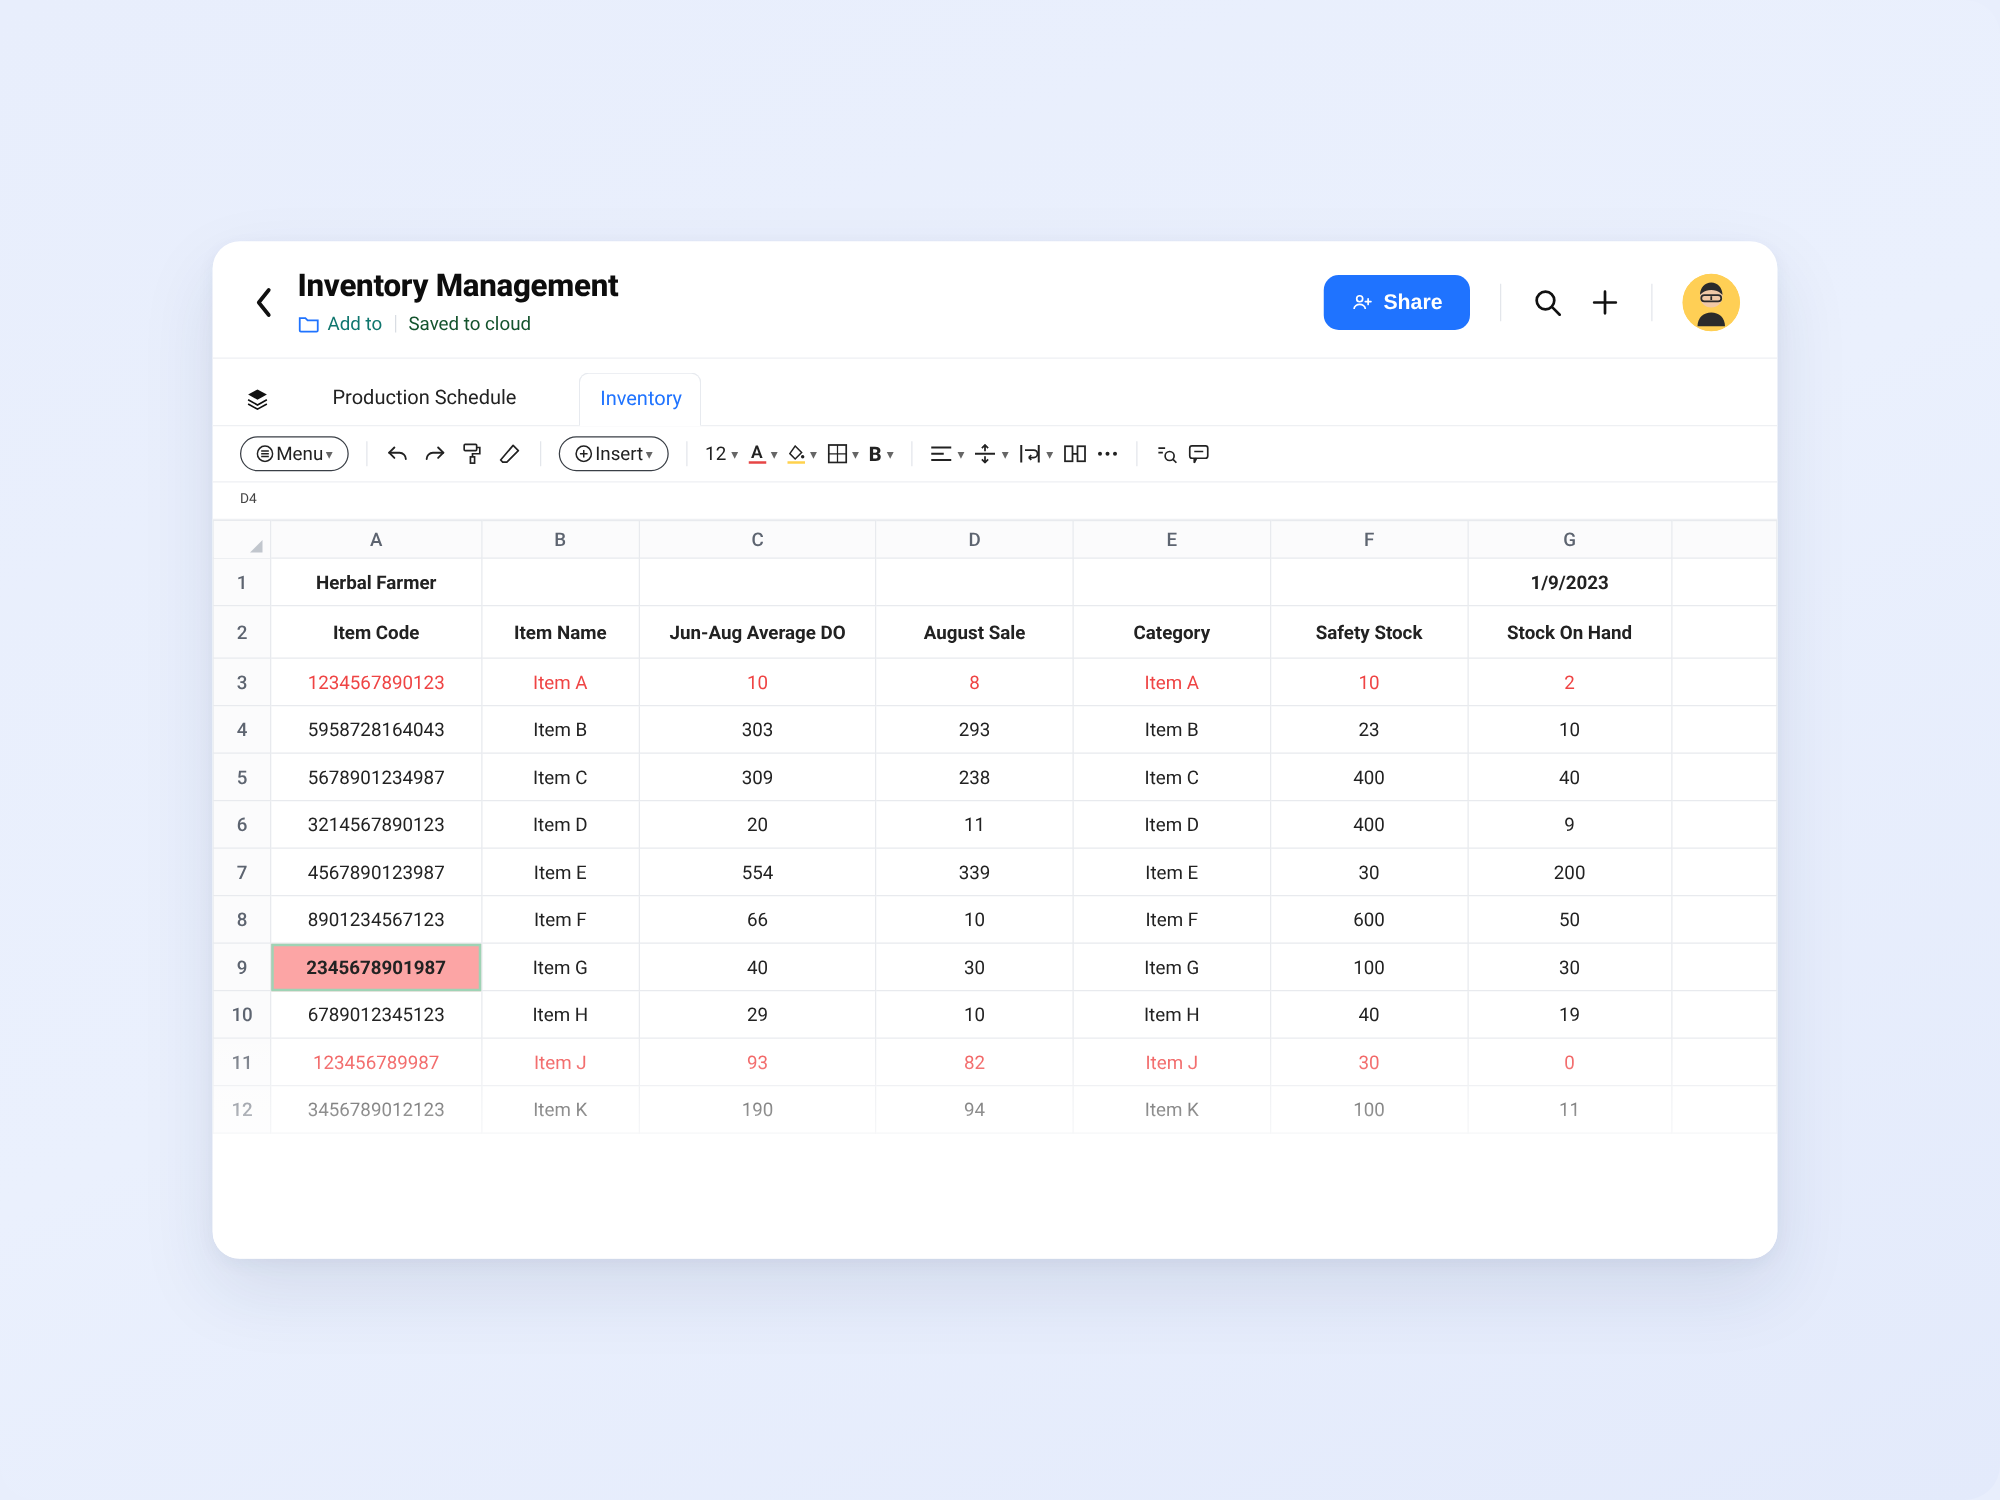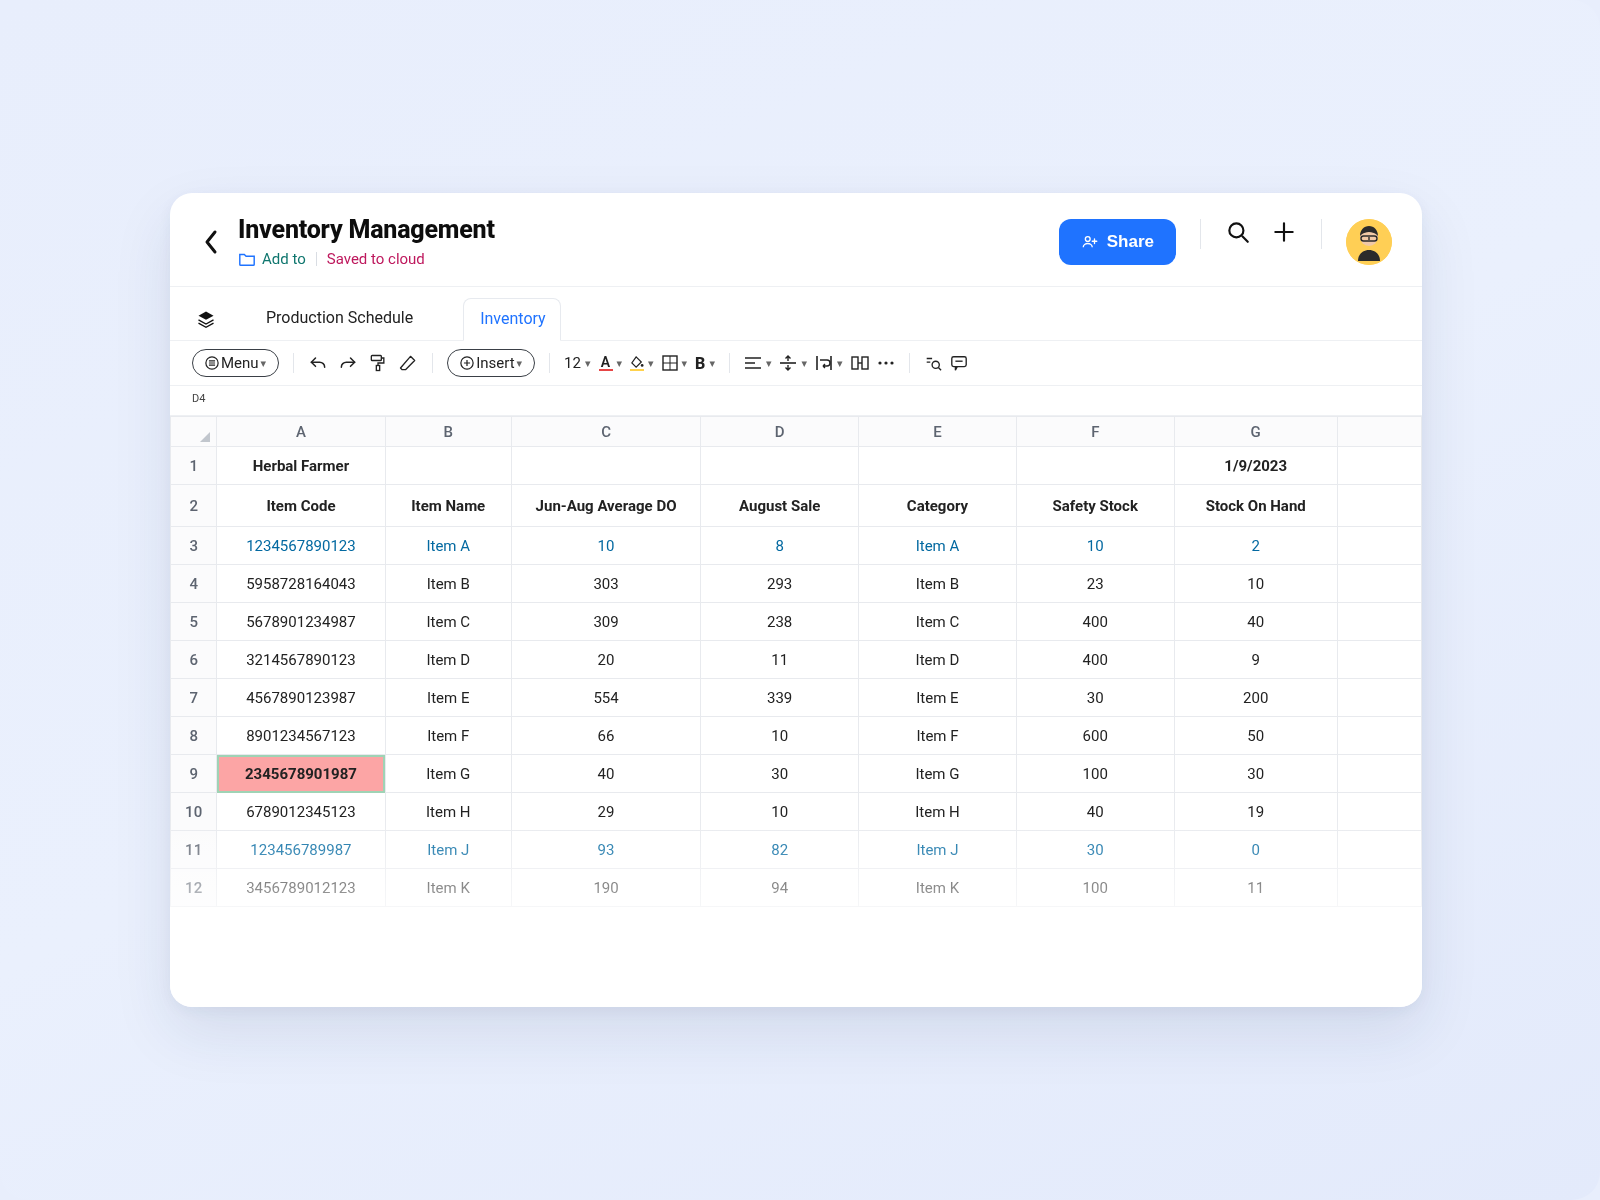--- a/index.html
+++ b/index.html
@@ -36,22 +36,22 @@
     align-items: center;
     padding: 22px 30px 18px 24px;
     border-bottom: 1px solid #eef0f3;
   }
   .back-btn { width: 34px; height: 34px; display:flex; align-items:center; justify-content:center; cursor:pointer; color:#111; }
   .title-block { margin-left: 10px; flex: 1; }
   .page-title { font-size: 25px; font-weight: 800; color:#0d0d0d; letter-spacing:-0.2px;}
   .sub-row { display:flex; align-items:center; gap:10px; margin-top:6px; font-size:15px;}
   .addto { color:#0f766e; display:flex; align-items:center; gap:6px; cursor:pointer; }
   .sep-v { width:1px; height:14px; background:#d9dde3; }
-  .saved { color:#be185d; }
-  .right-tools { display:flex; gap:20px; }
+  .saved { color:#14532d; }
+  .right-tools { display:flex; align-items:center; gap:20px; }
   .share-btn {
     background:#1f73ff; color:#fff; border:none; border-radius:12px;
     padding: 12px 22px; font-size:17px; font-weight:600;
     display:flex; align-items:center; gap:8px; cursor:pointer;
   }
   .divider-tall { width:1px; height:30px; background:#e3e6eb; margin:0 4px;}
   .hdr-icon { width:26px; height:26px; color:#111; cursor:pointer; display:flex; align-items:center; justify-content:center;}
   .avatar { width:46px; height:46px; border-radius:50%; background:#ffcf55; display:flex; align-items:center; justify-content:center; overflow:hidden;}
   .avatar svg{width:46px;height:46px;}
   
@@ -82,21 +82,21 @@
   .grid .rownum { width:44px; background:#fbfbfc; color:#5d6470; font-weight:500;}
   .corner { background:#fbfbfc; position:relative;}
   .corner::after{
     content:""; position:absolute; right:6px; bottom:4px;
     border-left:10px solid transparent; border-bottom:10px solid #c1c6cd;
   }
   col.cA{width:160px;} col.cB{width:120px;} col.cC{width:180px;} col.cD{width:150px;}
   col.cE{width:150px;} col.cF{width:150px;} col.cG{width:155px;} col.cH{width:80px;}
   .hdr-row td { font-weight:700; height:42px;}
   .bold td { font-weight:700;}
-  .red td { color:#0369a1; }
+  .red td { color:#ef4444; }
   .sel { background:#fca5a5; outline:2px solid #9fd3b5; outline-offset:-2px;font-weight:bold;}
   svg { display:block; }
 </style>
 </head>
 <body>
 
 <div class="stage">
   <div class="window">
 
     <div class="titlebar">

